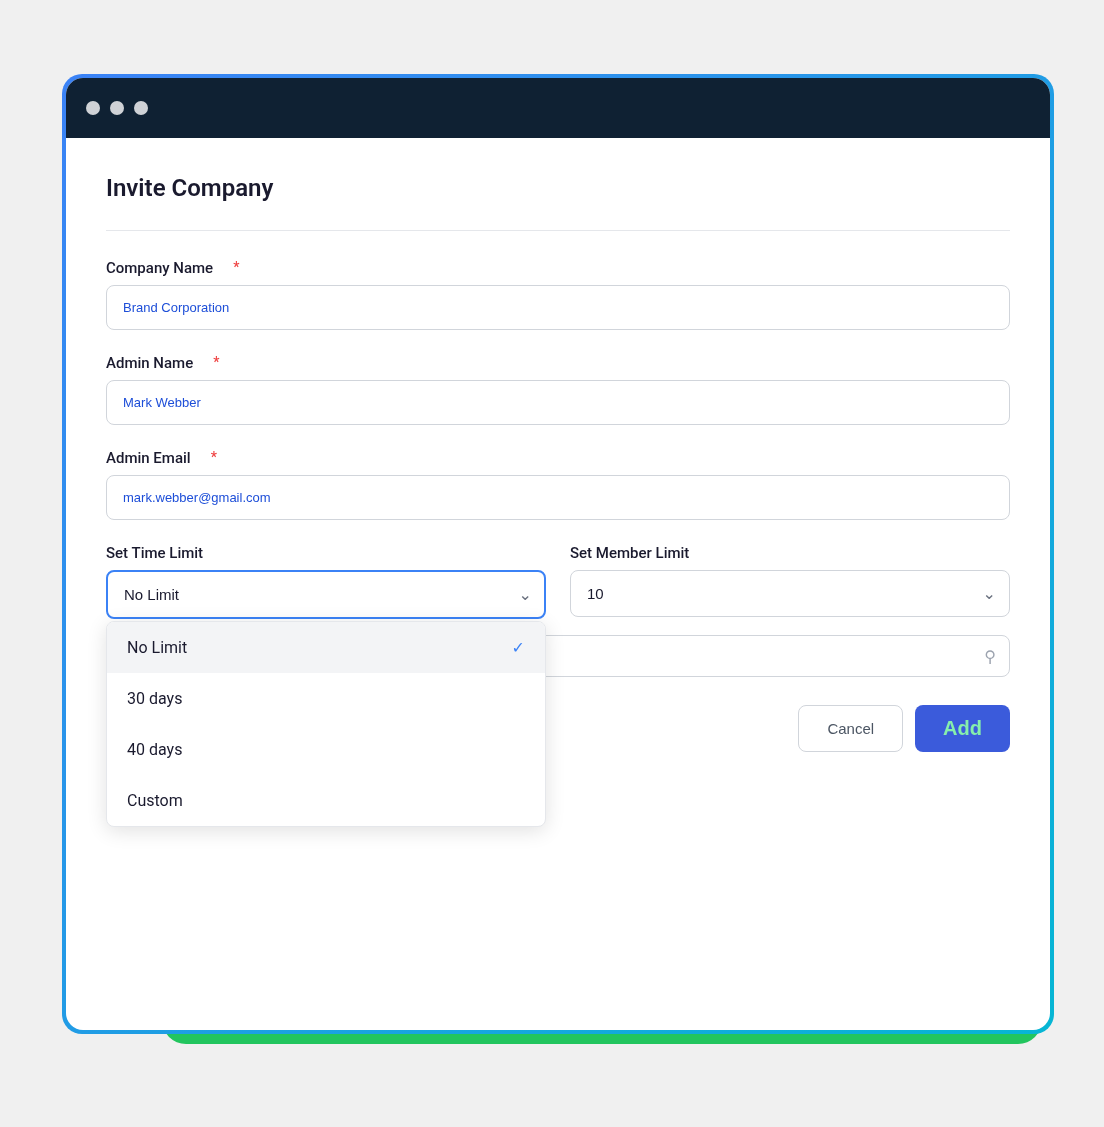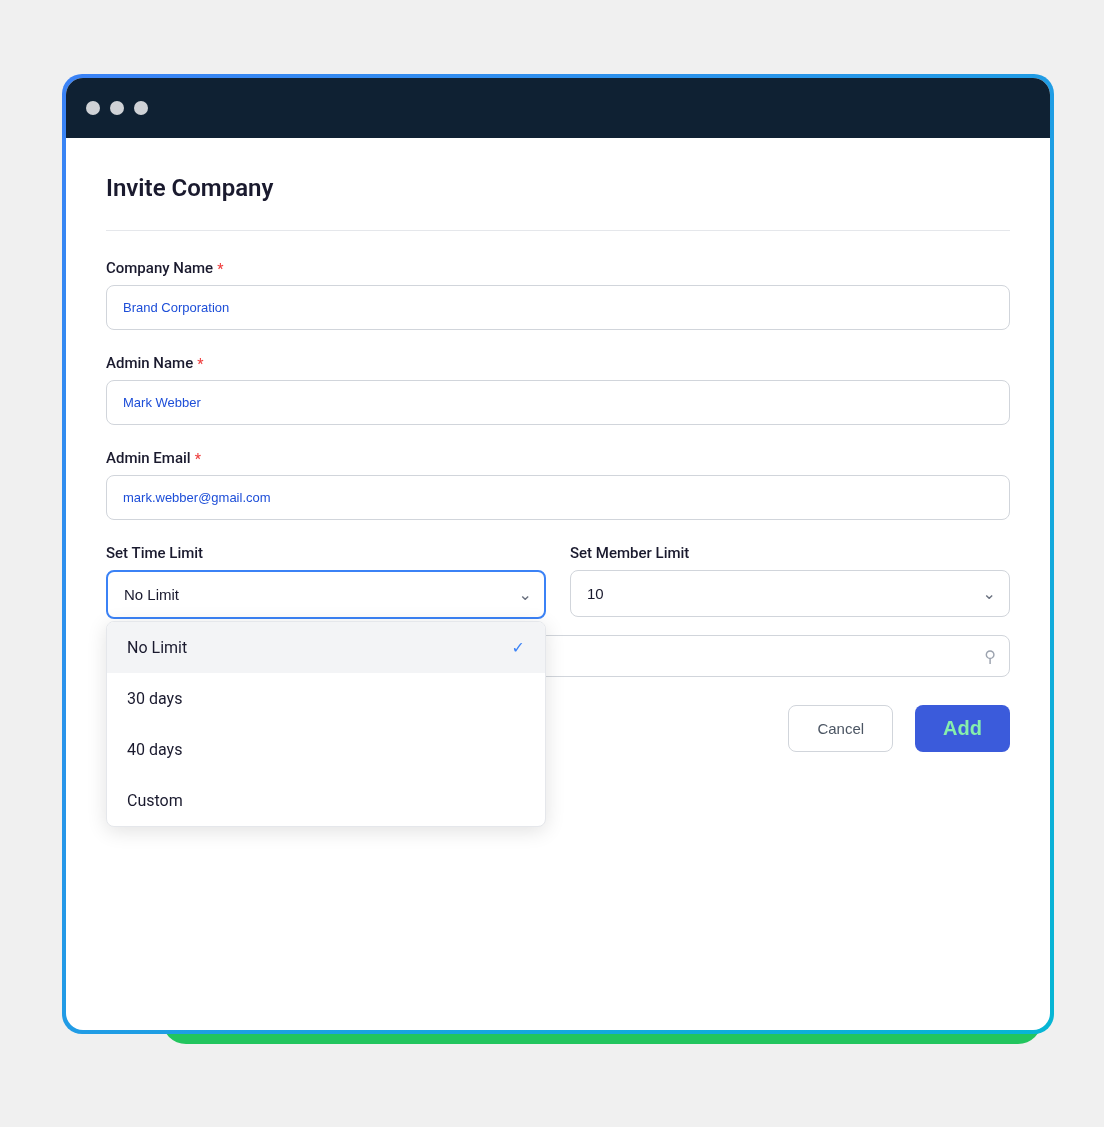--- a/index.html
+++ b/index.html
@@ -89,22 +89,22 @@
       background: #e5e7eb;
       margin-bottom: 28px;
     }
 
     .form-group {
       margin-bottom: 24px;
     }
 
     .form-label {
       display: flex;
-      align-items: flex-end;
-      gap: 4px;
+      align-items: flex-start;
+      gap: 20px;
       font-size: 15px;
       font-weight: 500;
       color: #1a1a2e;
       margin-bottom: 8px;
     }
 
     .required-star {
       color: #ef4444;
       font-size: 14px;
     }
@@ -211,21 +211,21 @@
       right: 14px;
       top: 50%;
       transform: translateY(-50%);
       color: #9ca3af;
       font-size: 16px;
     }
 
     .action-row {
       display: flex;
       justify-content: flex-end;
-      gap: 22px;
+      gap: 12px;
       margin-top: 28px;
     }
 
     .btn-cancel {
       padding: 12px 28px;
       border: 1.5px solid #d1d5db;
       border-radius: 8px;
       background: white;
       font-size: 15px;
       color: #4b5563;

